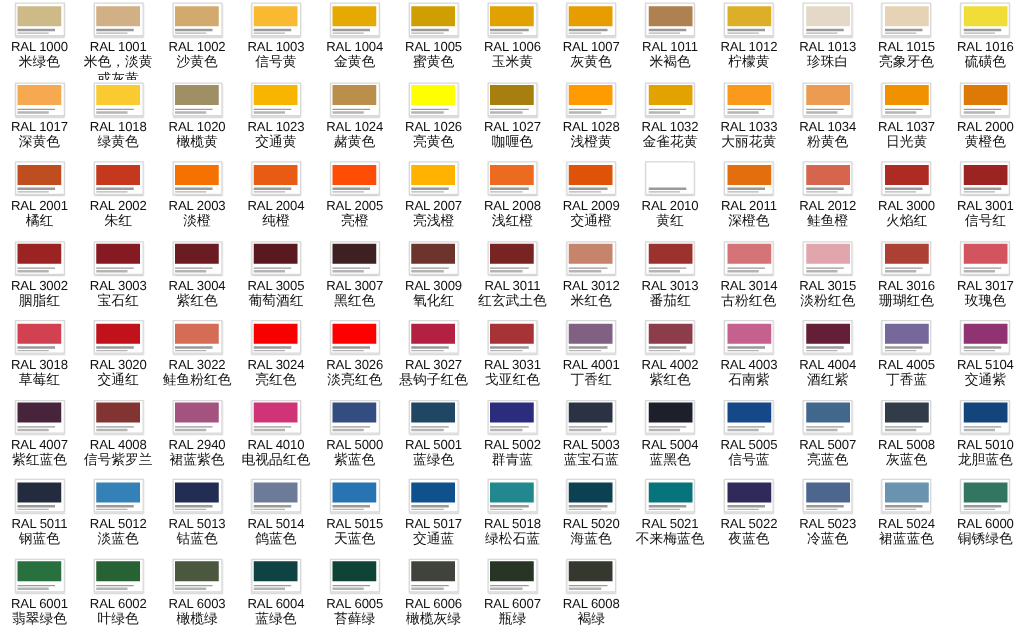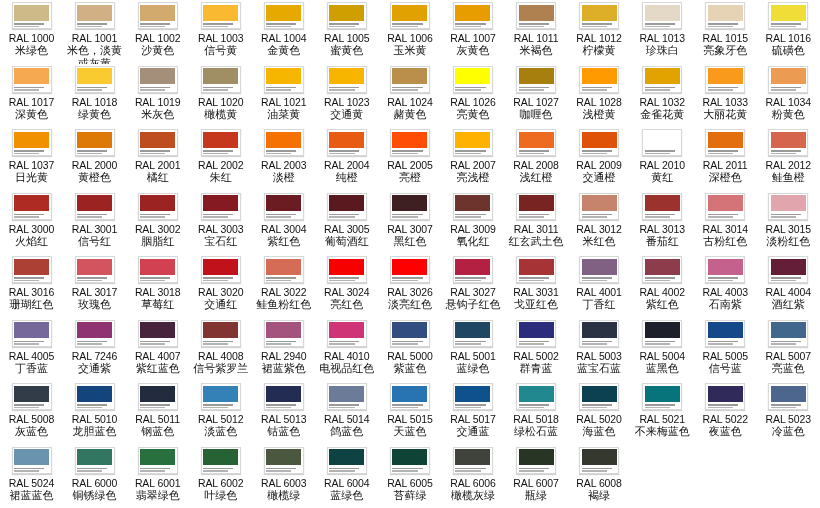--- a/index.html
+++ b/index.html
@@ -279,59 +279,33 @@
           <div class="chip-meta-line l2"></div>
         </div>
       </div>
       <div class="labels">
         <div class="ral-code">RAL 1018</div>
         <div class="ral-name">绿黄色</div>
       </div>
     </div>
     <div class="swatch-cell">
       <div class="chip">
-        <div class="chip-color" title="#A48F7A" style="background: rgb(164, 143, 122);"></div>
-        <div class="chip-meta">
-          <div class="chip-meta-line l1"></div>
-          <div class="chip-meta-line l2"></div>
-        </div>
-      </div>
-      <div class="labels">
-        <div class="ral-code">RAL 1019</div>
-        <div class="ral-name">米灰色</div>
-      </div>
-    </div>
-    <div class="swatch-cell">
-      <div class="chip">
         <div class="chip-color" title="#A08F65" style="background: rgb(160, 143, 101);"></div>
         <div class="chip-meta">
           <div class="chip-meta-line l1"></div>
           <div class="chip-meta-line l2"></div>
         </div>
       </div>
       <div class="labels">
         <div class="ral-code">RAL 1020</div>
         <div class="ral-name">橄榄黄</div>
       </div>
     </div>
     <div class="swatch-cell">
       <div class="chip">
-        <div class="chip-color" title="#F6B600" style="background: rgb(246, 182, 0);"></div>
-        <div class="chip-meta">
-          <div class="chip-meta-line l1"></div>
-          <div class="chip-meta-line l2"></div>
-        </div>
-      </div>
-      <div class="labels">
-        <div class="ral-code">RAL 1021</div>
-        <div class="ral-name">油菜黄</div>
-      </div>
-    </div>
-    <div class="swatch-cell">
-      <div class="chip">
         <div class="chip-color" title="#F7B500" style="background: rgb(247, 181, 0);"></div>
         <div class="chip-meta">
           <div class="chip-meta-line l1"></div>
           <div class="chip-meta-line l2"></div>
         </div>
       </div>
       <div class="labels">
         <div class="ral-code">RAL 1023</div>
         <div class="ral-name">交通黄</div>
       </div>
@@ -949,21 +923,21 @@
     </div>
     <div class="swatch-cell">
       <div class="chip">
         <div class="chip-color" title="#903373" style="background: rgb(144, 51, 115);"></div>
         <div class="chip-meta">
           <div class="chip-meta-line l1"></div>
           <div class="chip-meta-line l2"></div>
         </div>
       </div>
       <div class="labels">
-        <div class="ral-code">RAL 7246</div>
+        <div class="ral-code">RAL 5104</div>
         <div class="ral-name">交通紫</div>
       </div>
     </div>
     <div class="swatch-cell">
       <div class="chip">
         <div class="chip-color" title="#47243C" style="background: rgb(71, 36, 60);"></div>
         <div class="chip-meta">
           <div class="chip-meta-line l1"></div>
           <div class="chip-meta-line l2"></div>
         </div>

